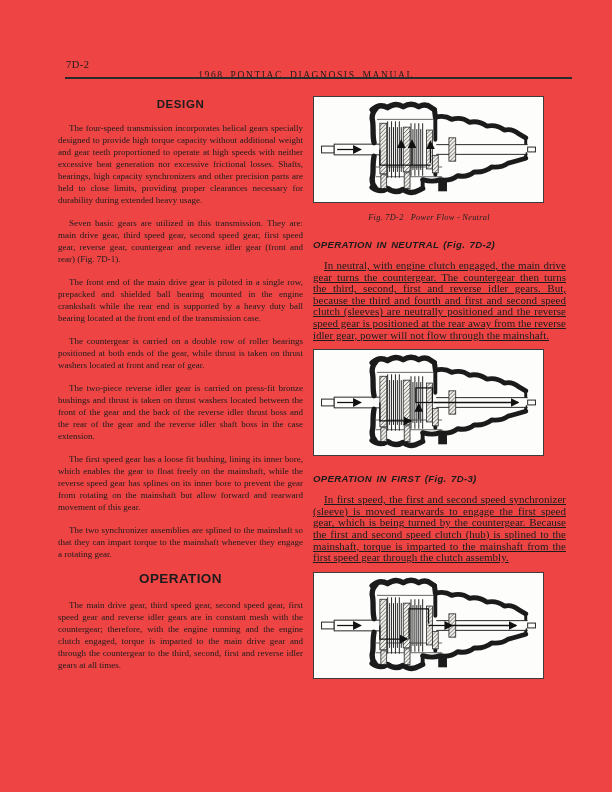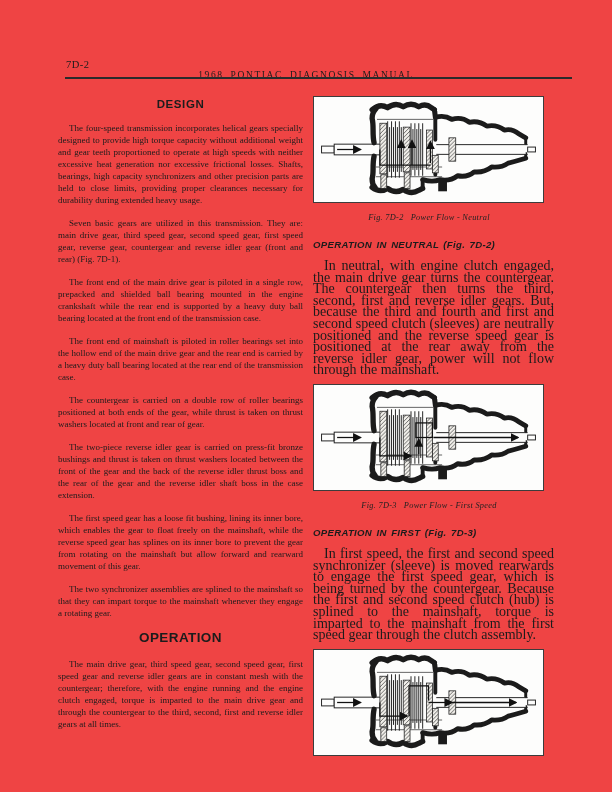--- a/index.html
+++ b/index.html
@@ -58,23 +58,24 @@
     font-style:italic;font-size:8.3px;letter-spacing:0.3px;
     margin:10px 0 0 0;white-space:pre;color:#222;
   }
   .sec-h{
     font-family:"Liberation Sans", sans-serif;
     font-weight:bold;font-style:italic;
     font-size:9.6px;letter-spacing:0.3px;word-spacing:1.5px;
     margin:17px 0 10px 0;
   }
   .sec-p{
-    font-size:14px;line-height:11.6px;
+    font-size:11px;line-height:11.6px;
     text-align:justify;text-indent:11px;
-    margin:0 16px 8px 0;
+    margin:0 4px 8px 0;
+    text-decoration:underline;
   }
   .figwrap{margin:0;}
   .fig-mid{margin-top:4px;}
 </style>
 </head>
 <body>
 
 <svg width="0" height="0" style="position:absolute" aria-hidden="true">
   <defs>
     <pattern id="ghatch" width="4" height="4" patternUnits="userSpaceOnUse">
@@ -152,21 +153,20 @@
   <div class="hdr-title">1968 PONTIAC DIAGNOSIS MANUAL</div>
   <div class="hdr-rule"></div>
 
   <div class="content">
 
     <div class="col-left">
       <div class="h-design">DESIGN</div>
       <p class="body-p">The four-speed transmission incorporates helical gears specially designed to provide high torque capacity without additional weight and gear teeth proportioned to operate at high speeds with neither excessive heat generation nor excessive frictional losses. Shafts, bearings, high capacity synchronizers and other precision parts are held to close limits, providing proper clearances necessary for durability during extended heavy usage.</p>
       <p class="body-p">Seven basic gears are utilized in this transmission.  They are:  main drive gear, third speed gear, second speed gear, first speed gear, reverse gear, countergear and reverse idler gear (front and rear) (Fig. 7D-1).</p>
       <p class="body-p">The front end of the main drive gear is piloted in a single row, prepacked and shielded ball bearing mounted in the engine crankshaft while the rear end is supported by a heavy duty ball bearing located at the front end of the transmission case.</p>
-      <p class="body-p">The front end of mainshaft is piloted in roller bearings set into the hollow end of the main drive gear and the rear end is carried by a heavy duty ball bearing located at the rear end of the transmission case.</p>
       <p class="body-p">The countergear is carried on a double row of roller bearings positioned at both ends of the gear, while thrust is taken on thrust washers located at front and rear of gear.</p>
       <p class="body-p">The two-piece reverse idler gear is carried on press-fit bronze bushings and thrust is taken on thrust washers located between the front of the gear and the back of the reverse idler thrust boss and the rear of the gear and the reverse idler shaft boss in the case extension.</p>
       <p class="body-p">The first speed gear has a loose fit bushing, lining its inner bore, which enables the gear to float freely on the mainshaft, while the reverse speed gear has splines on its inner bore to prevent the gear from rotating on the mainshaft but allow forward and rearward movement of this gear.</p>
       <p class="body-p">The two synchronizer assemblies are splined to the mainshaft so that they can impart torque to the mainshaft whenever they engage a rotating gear.</p>
       <div class="h-operation">OPERATION</div>
       <p class="body-p">The main drive gear, third speed gear, second speed gear, first speed gear and reverse idler gears are in constant mesh with the countergear; therefore, with the engine running and the engine clutch engaged, torque is imparted to the main drive gear and through the countergear to the third, second, first and reverse idler gears at all times.</p>
     </div>
 
     <div class="col-right">
 
@@ -195,21 +195,20 @@
             <use href="#gbase"></use>
             <g stroke="#111" stroke-width="1.3" fill="none">
               <line x1="22" y1="54" x2="46" y2="54" marker-end="url(#arrw)"></line>
               <path d="M66,54 L66,73 L98,73" marker-end="url(#arrw)"></path>
               <line x1="106" y1="71" x2="106" y2="56" marker-end="url(#arrw)"></line>
               <rect x="103" y="39" width="17" height="15"></rect>
               <line x1="121" y1="54" x2="208" y2="54" marker-end="url(#arrw)"></line>
             </g>
           </svg>
         </div>
-        <div class="caption">Fig. 7D-3   Power Flow - First Speed</div>
       </div>
 
       <div class="sec-h">OPERATION IN FIRST (Fig. 7D-3)</div>
       <p class="sec-p">In first speed, the first and second speed synchronizer (sleeve) is moved rearwards to engage the first speed gear, which is being turned by the countergear.  Because the first and second speed clutch (hub) is splined to the mainshaft, torque is imparted to the mainshaft from the first speed gear through the clutch assembly.</p>
 
       <div class="figwrap fig-mid">
         <div class="fig">
           <svg viewBox="0 0 232 108" width="229" height="105">
             <use href="#gbase"></use>
             <g stroke="#111" stroke-width="1.3" fill="none">

